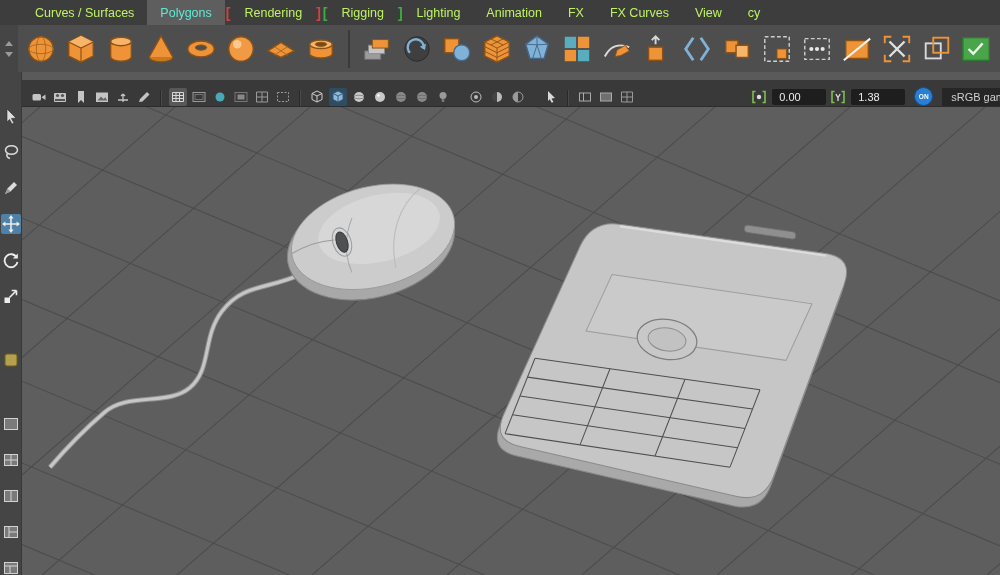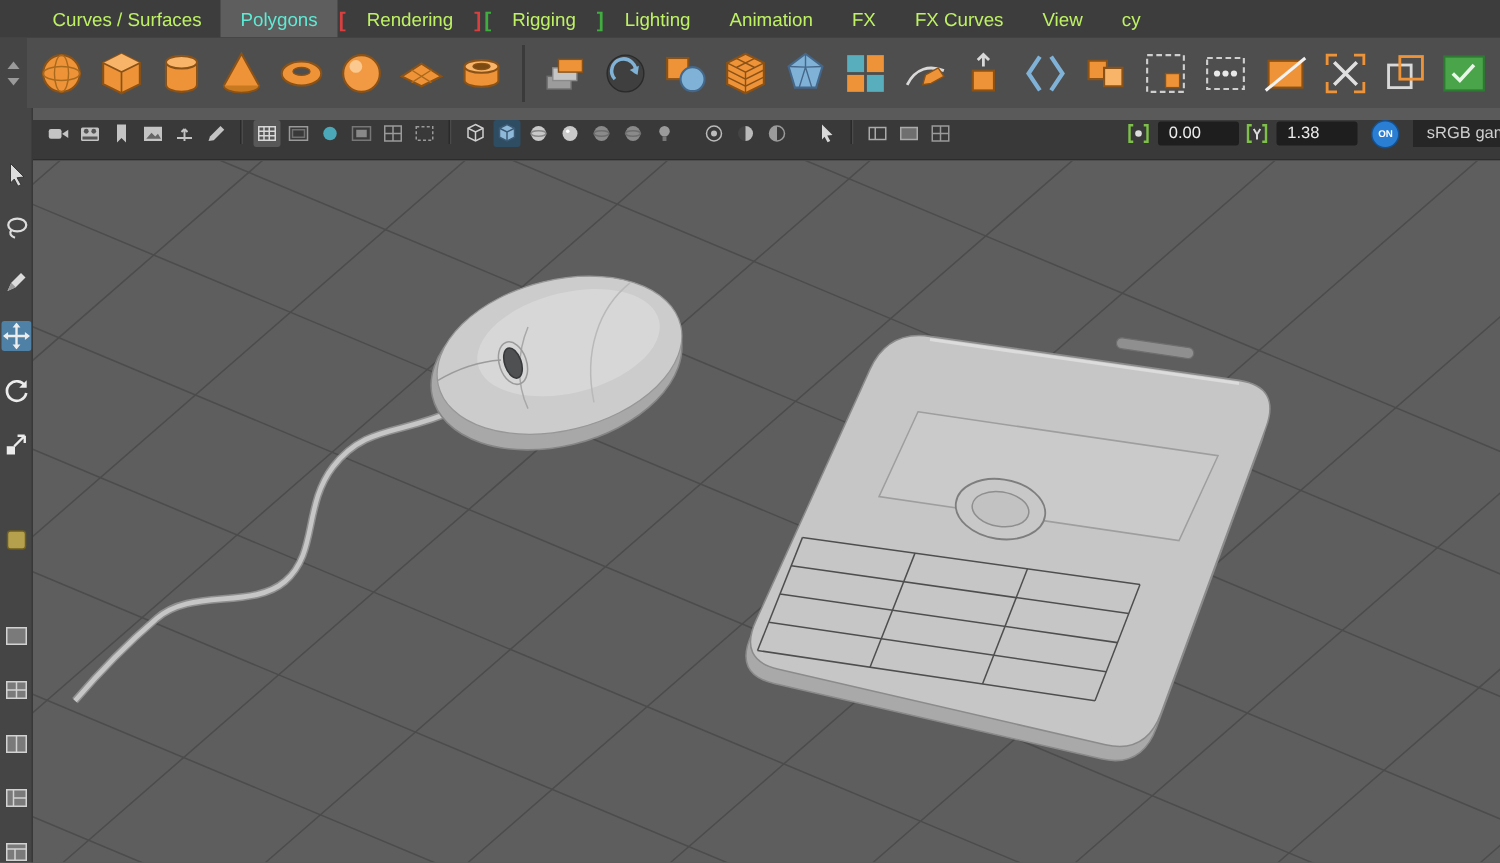--- a/index.html
+++ b/index.html
@@ -34,21 +34,21 @@
   .tool{width:20px;height:20px;display:flex;align-items:center;justify-content:center;border-radius:2px;flex:0 0 auto;}
   .tool.selected{background:#4f81a6;}
   .tb-spacer{height:12px;flex:0 0 auto;}
 
   
   .viewport{flex:1;display:flex;flex-direction:column;min-width:0;}
   .vp-gap{height:8px;background:#5a5a5a;}
   .vp-menubar{height:22px;background:#4d4d4d;display:flex;align-items:center;font-size:12.5px;color:#dedede;
     border-bottom:1px solid #424242;}
   .menu-item{padding:0 10px;cursor:default;}
-  .vp-toolbar{height:26px;background:#393939;border-bottom:1px solid #2c2c2c;display:flex;align-items:flex-start;
+  .vp-toolbar{height:26px;background:#393939;border-bottom:1px solid #2c2c2c;display:flex;align-items:flex-end;
     padding-left:8px;gap:3px;overflow:hidden;}
   .tb-icon{width:18px;height:18px;display:flex;align-items:center;justify-content:center;border-radius:2px;flex:0 0 auto;}
   .tb-icon.act-light{background:#585858;}
   .tb-icon.act-blue{background:#2e4d63;}
   .tb-sep{width:1px;height:16px;background:#2a2a2a;border-right:1px solid #4a4a4a;margin:0 4px;flex:0 0 auto;}
   .tb-gap{width:9px;flex:0 0 auto;}
   .tb-flex{flex:1;}
   .tb-group{display:flex;align-items:center;gap:4px;flex:0 0 auto;}
   .tb-field{background:#1e1e1e;color:#ececec;font-size:11px;height:16px;line-height:16px;
     padding:0 7px;min-width:40px;border-radius:2px;flex:0 0 auto;}

